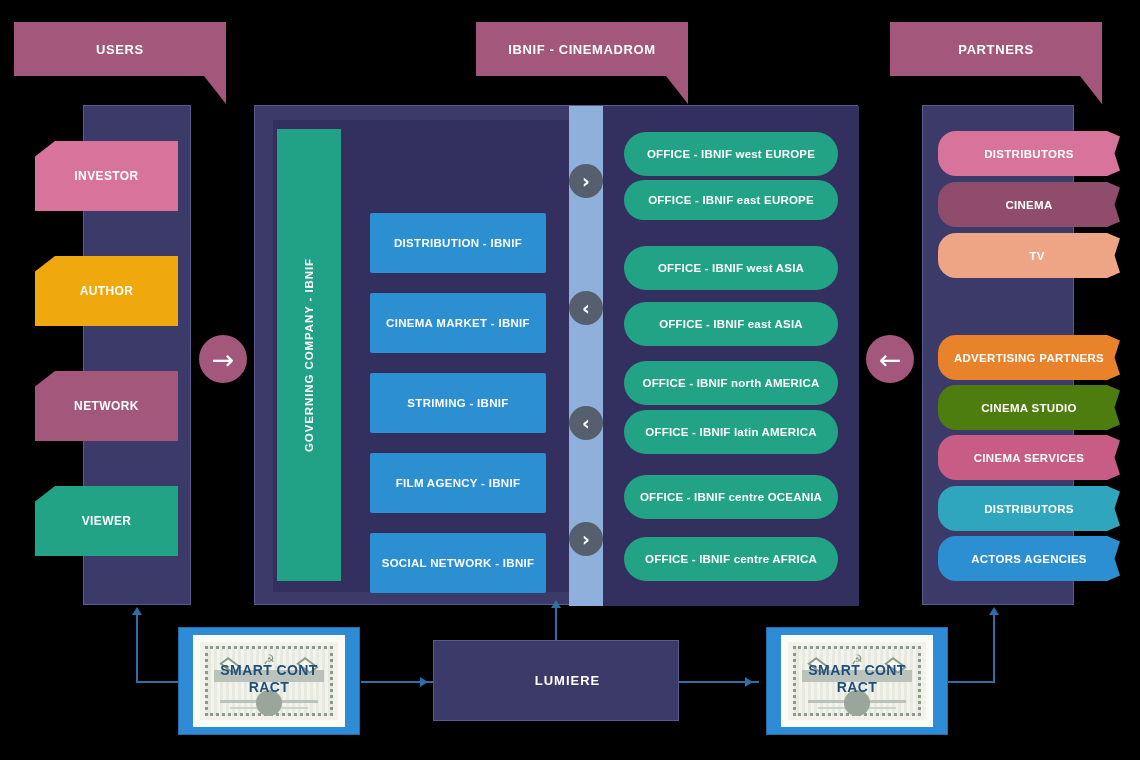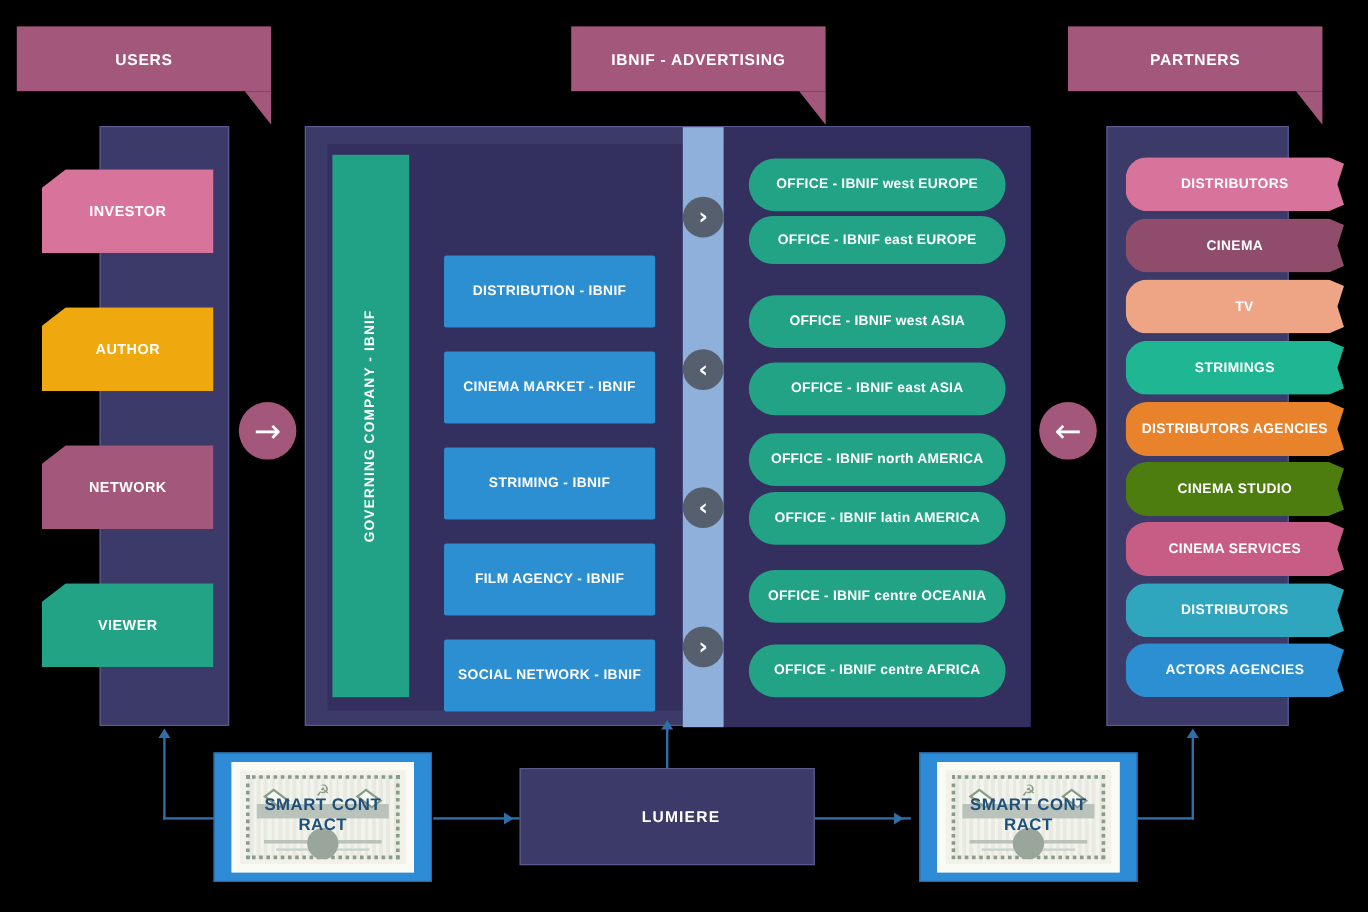--- a/index.html
+++ b/index.html
@@ -236,21 +236,21 @@
 <body>
 
 <div id="stage">
 
   <div class="banner" id="banner-users" style="left:14px; top:22px; width:212px; height:54px;">
     <span>USERS</span>
     <i class="tail"></i>
   </div>
 
   <div class="banner" id="banner-center" style="left:476px; top:22px; width:212px; height:54px;">
-    <span>IBNIF - ADVERTISING</span>
+    <span>IBNIF - CINEMADROM</span>
     <i class="tail"></i>
   </div>
 
   <div class="banner" id="banner-partners" style="left:890px; top:22px; width:212px; height:54px;">
     <span>PARTNERS</span>
     <i class="tail"></i>
   </div>
 
   <div class="colstrip" id="users-strip" style="left:83px; top:105px; width:108px; height:500px;"></div>
 
@@ -344,25 +344,22 @@
 
   <div class="partnerbox" style="left:938px; top:131px; width:182px; height:45px; background:#d8749b;">
     <span>DISTRIBUTORS</span>
   </div>
   <div class="partnerbox" style="left:938px; top:182px; width:182px; height:45px; background:#8f4d6b;">
     <span>CINEMA</span>
   </div>
   <div class="partnerbox" style="left:938px; top:233px; width:182px; height:45px; background:#eda585;padding-left:16px;">
     <span>TV</span>
   </div>
-  <div class="partnerbox" style="left:938px; top:284px; width:182px; height:45px; background:#1fb694;">
-    <span>STRIMINGS</span>
-  </div>
   <div class="partnerbox" style="left:938px; top:335px; width:182px; height:45px; background:#e8832c;">
-    <span>DISTRIBUTORS AGENCIES</span>
+    <span>ADVERTISING PARTNERS</span>
   </div>
   <div class="partnerbox" style="left:938px; top:385px; width:182px; height:45px; background:#4d7c0f;align-items:center;">
     <span>CINEMA STUDIO</span>
   </div>
   <div class="partnerbox" style="left:938px; top:435px; width:182px; height:45px; background:#c75d84;">
     <span>CINEMA SERVICES</span>
   </div>
   <div class="partnerbox" style="left:938px; top:486px; width:182px; height:45px; background:#2fa6bd;">
     <span>DISTRIBUTORS</span>
   </div>

